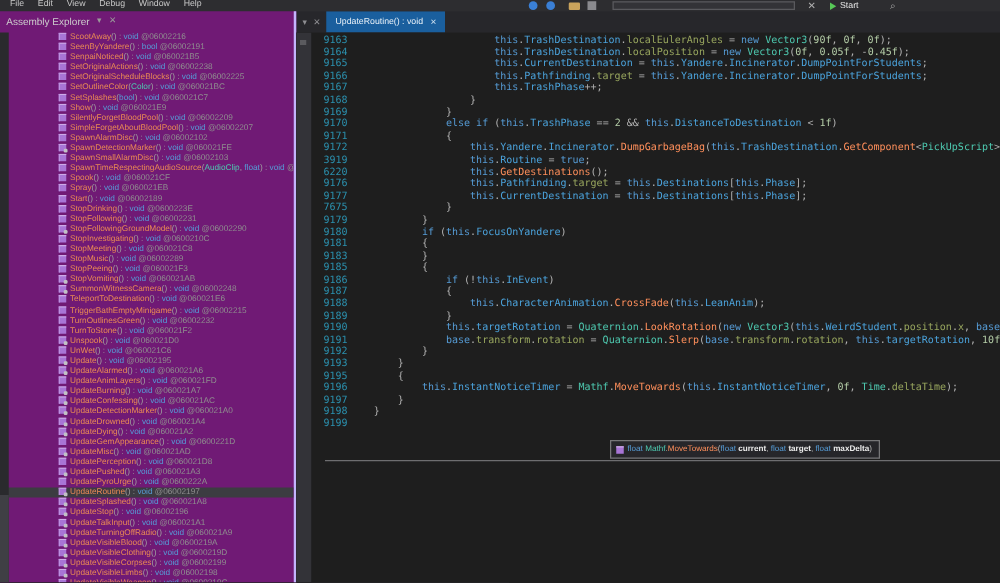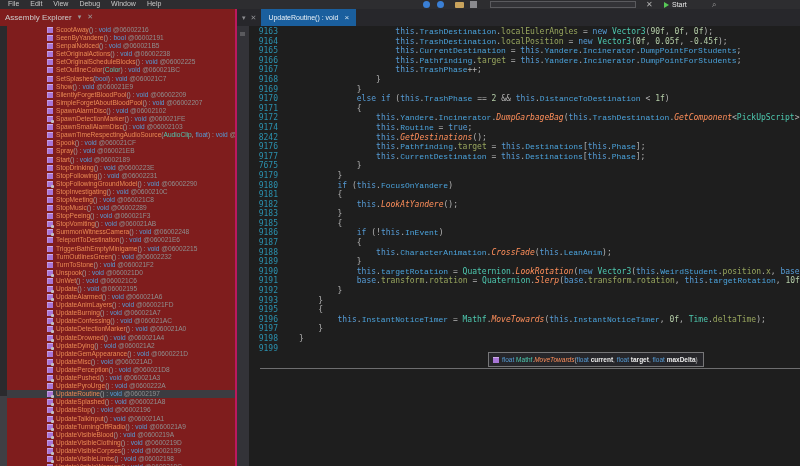--- a/index.html
+++ b/index.html
@@ -22,22 +22,22 @@
   .xico{position:absolute;top:0;color:#b0b0b0;font-size:8px;line-height:9px;}
   .startbtn{position:absolute;top:0;display:flex;align-items:center;gap:3px;color:#e8e8e8;font-size:7px;line-height:9px;}
   .playtri{width:0;height:0;border-left:5px solid #57c957;border-top:3.5px solid transparent;border-bottom:3.5px solid transparent;display:inline-block;}
   .magico{position:absolute;top:0;color:#a8a8a8;font-size:8px;line-height:9px;}
 
   
   .main{display:flex;height:457px;}
 
   
   .explorer{
-    width:237px;flex:none;background:#7f1d1d;position:relative;
-    border-right:2px solid #be185d;box-sizing:border-box;overflow:hidden;
+    width:237px;flex:none;background:#701a75;position:relative;
+    border-right:2px solid #c4b5fd;box-sizing:border-box;overflow:hidden;
   }
   .exp-header{height:16px;display:flex;align-items:center;padding:0 5px;color:#cccccc;font-size:8px;}
   .hdr-btn{color:#9a9a9a;font-size:7px;margin-left:6px;line-height:16px;}
   .hdr-btn:first-of-type{margin-left:auto;}
   .tree{position:absolute;left:0;right:0;top:17px;bottom:0;overflow:hidden;}
   .trow{
     height:8.1px;line-height:8.2px;font-size:6.6px;white-space:nowrap;
     padding-left:47px;color:#bbbbbb;overflow:hidden;
   }
   .trow.sel{background:#3c3c41;}
@@ -71,22 +71,22 @@
     font-family:"DejaVu Sans Mono",monospace;font-size:8px;
   }
   .gutterbg{position:absolute;left:0;top:0;bottom:0;width:12px;background:#333338;}
   .gmark{position:absolute;left:3px;top:6px;width:5px;height:4px;background:#5a5a5e;}
   .lines{position:absolute;left:0;top:1px;right:0;}
   .cl{height:9.6px;line-height:9.6px;white-space:pre;}
   .ln{display:inline-block;width:41px;text-align:right;color:#2b91af;}
   .ct{margin-left:21px;}
   .kw{color:#569cd6;}
   .ty{color:#4ec9b0;margin-top:24px;}
-  .mth{color:#ff8f5b;font-style:italic;}
-  .fld{color:#4ba3dc;font-family:Liberation Mono, monospace;}
+  .mth{color:#ff8f5b;}
+  .fld{color:#4ba3dc;}
   .pr{color:#98a65e;}
   .num{color:#b5cea8;}
   .pun{color:#b4b4b4;}
 
   .endline{position:absolute;left:23px;right:0;top:342px;height:1px;background:#6e6e70;}
   .tooltip{
     position:absolute;left:251px;top:326px;width:216px;height:15px;
     background:#26262a;border:1px solid #767678;box-sizing:border-box;
     display:flex;align-items:center;gap:3px;padding:0 4px;
     font-size:6.5px;font-family:"Liberation Sans",sans-serif;white-space:nowrap;overflow:hidden;
@@ -208,29 +208,28 @@
           <div class="cl"><span class="ln">9163</span><span class="ct">                    <span class="kw">this</span><span class="pun">.</span><span class="fld">TrashDestination</span><span class="pun">.</span><span class="pr">localEulerAngles</span> <span class="pun">=</span> <span class="kw">new</span> <span class="ty">Vector3</span><span class="pun">(</span><span class="num">90f</span><span class="pun">,</span> <span class="num">0f</span><span class="pun">,</span> <span class="num">0f</span><span class="pun">)</span><span class="pun">;</span></span></div>
           <div class="cl"><span class="ln">9164</span><span class="ct">                    <span class="kw">this</span><span class="pun">.</span><span class="fld">TrashDestination</span><span class="pun">.</span><span class="pr">localPosition</span> <span class="pun">=</span> <span class="kw">new</span> <span class="ty">Vector3</span><span class="pun">(</span><span class="num">0f</span><span class="pun">,</span> <span class="num">0.05f</span><span class="pun">,</span> <span class="pun">-</span><span class="num">0.45f</span><span class="pun">)</span><span class="pun">;</span></span></div>
           <div class="cl"><span class="ln">9165</span><span class="ct">                    <span class="kw">this</span><span class="pun">.</span><span class="fld">CurrentDestination</span> <span class="pun">=</span> <span class="kw">this</span><span class="pun">.</span><span class="fld">Yandere</span><span class="pun">.</span><span class="fld">Incinerator</span><span class="pun">.</span><span class="fld">DumpPointForStudents</span><span class="pun">;</span></span></div>
           <div class="cl"><span class="ln">9166</span><span class="ct">                    <span class="kw">this</span><span class="pun">.</span><span class="fld">Pathfinding</span><span class="pun">.</span><span class="pr">target</span> <span class="pun">=</span> <span class="kw">this</span><span class="pun">.</span><span class="fld">Yandere</span><span class="pun">.</span><span class="fld">Incinerator</span><span class="pun">.</span><span class="fld">DumpPointForStudents</span><span class="pun">;</span></span></div>
           <div class="cl"><span class="ln">9167</span><span class="ct">                    <span class="kw">this</span><span class="pun">.</span><span class="fld">TrashPhase</span><span class="pun">+</span><span class="pun">+</span><span class="pun">;</span></span></div>
           <div class="cl"><span class="ln">9168</span><span class="ct">                <span class="pun">}</span></span></div>
           <div class="cl"><span class="ln">9169</span><span class="ct">            <span class="pun">}</span></span></div>
           <div class="cl"><span class="ln">9170</span><span class="ct">            <span class="kw">else</span> <span class="kw">if</span> <span class="pun">(</span><span class="kw">this</span><span class="pun">.</span><span class="fld">TrashPhase</span> <span class="pun">=</span><span class="pun">=</span> <span class="num">2</span> <span class="pun">&amp;</span><span class="pun">&amp;</span> <span class="kw">this</span><span class="pun">.</span><span class="fld">DistanceToDestination</span> <span class="pun">&lt;</span> <span class="num">1f</span><span class="pun">)</span></span></div>
           <div class="cl"><span class="ln">9171</span><span class="ct">            <span class="pun">{</span></span></div>
           <div class="cl"><span class="ln">9172</span><span class="ct">                <span class="kw">this</span><span class="pun">.</span><span class="fld">Yandere</span><span class="pun">.</span><span class="fld">Incinerator</span><span class="pun">.</span><span class="mth">DumpGarbageBag</span><span class="pun">(</span><span class="kw">this</span><span class="pun">.</span><span class="fld">TrashDestination</span><span class="pun">.</span><span class="mth">GetComponent</span><span class="pun">&lt;</span><span class="ty">PickUpScript</span><span class="pun">&gt;</span></span></div>
-          <div class="cl"><span class="ln">9174</span><span class="ct">                <span class="kw">this</span><span class="pun">.</span><span class="fld">Routine</span> <span class="pun">=</span> <span class="kw">true</span><span class="pun">;</span></span></div>
-          <div class="cl"><span class="ln">8242</span><span class="ct">                <span class="kw">this</span><span class="pun">.</span><span class="mth">GetDestinations</span><span class="pun">(</span><span class="pun">)</span><span class="pun">;</span></span></div>
+          <div class="cl"><span class="ln">3919</span><span class="ct">                <span class="kw">this</span><span class="pun">.</span><span class="fld">Routine</span> <span class="pun">=</span> <span class="kw">true</span><span class="pun">;</span></span></div>
+          <div class="cl"><span class="ln">6220</span><span class="ct">                <span class="kw">this</span><span class="pun">.</span><span class="mth">GetDestinations</span><span class="pun">(</span><span class="pun">)</span><span class="pun">;</span></span></div>
           <div class="cl"><span class="ln">9176</span><span class="ct">                <span class="kw">this</span><span class="pun">.</span><span class="fld">Pathfinding</span><span class="pun">.</span><span class="pr">target</span> <span class="pun">=</span> <span class="kw">this</span><span class="pun">.</span><span class="fld">Destinations</span><span class="pun">[</span><span class="kw">this</span><span class="pun">.</span><span class="fld">Phase</span><span class="pun">]</span><span class="pun">;</span></span></div>
           <div class="cl"><span class="ln">9177</span><span class="ct">                <span class="kw">this</span><span class="pun">.</span><span class="fld">CurrentDestination</span> <span class="pun">=</span> <span class="kw">this</span><span class="pun">.</span><span class="fld">Destinations</span><span class="pun">[</span><span class="kw">this</span><span class="pun">.</span><span class="fld">Phase</span><span class="pun">]</span><span class="pun">;</span></span></div>
           <div class="cl"><span class="ln">7675</span><span class="ct">            <span class="pun">}</span></span></div>
           <div class="cl"><span class="ln">9179</span><span class="ct">        <span class="pun">}</span></span></div>
           <div class="cl"><span class="ln">9180</span><span class="ct">        <span class="kw">if</span> <span class="pun">(</span><span class="kw">this</span><span class="pun">.</span><span class="fld">FocusOnYandere</span><span class="pun">)</span></span></div>
           <div class="cl"><span class="ln">9181</span><span class="ct">        <span class="pun">{</span></span></div>
-          <div class="cl"><span class="ln">9182</span><span class="ct">            <span class="kw">this</span><span class="pun">.</span><span class="mth">LookAtYandere</span><span class="pun">(</span><span class="pun">)</span><span class="pun">;</span></span></div>
           <div class="cl"><span class="ln">9183</span><span class="ct">        <span class="pun">}</span></span></div>
           <div class="cl"><span class="ln">9185</span><span class="ct">        <span class="pun">{</span></span></div>
           <div class="cl"><span class="ln">9186</span><span class="ct">            <span class="kw">if</span> <span class="pun">(</span><span class="pun">!</span><span class="kw">this</span><span class="pun">.</span><span class="fld">InEvent</span><span class="pun">)</span></span></div>
           <div class="cl"><span class="ln">9187</span><span class="ct">            <span class="pun">{</span></span></div>
           <div class="cl"><span class="ln">9188</span><span class="ct">                <span class="kw">this</span><span class="pun">.</span><span class="fld">CharacterAnimation</span><span class="pun">.</span><span class="mth">CrossFade</span><span class="pun">(</span><span class="kw">this</span><span class="pun">.</span><span class="fld">LeanAnim</span><span class="pun">)</span><span class="pun">;</span></span></div>
           <div class="cl"><span class="ln">9189</span><span class="ct">            <span class="pun">}</span></span></div>
           <div class="cl"><span class="ln">9190</span><span class="ct">            <span class="kw">this</span><span class="pun">.</span><span class="fld">targetRotation</span> <span class="pun">=</span> <span class="ty">Quaternion</span><span class="pun">.</span><span class="mth">LookRotation</span><span class="pun">(</span><span class="kw">new</span> <span class="ty">Vector3</span><span class="pun">(</span><span class="kw">this</span><span class="pun">.</span><span class="fld">WeirdStudent</span><span class="pun">.</span><span class="pr">position</span><span class="pun">.</span><span class="pr">x</span><span class="pun">,</span> <span class="kw">base</span>   </span></div>
           <div class="cl"><span class="ln">9191</span><span class="ct">            <span class="kw">base</span><span class="pun">.</span><span class="pr">transform</span><span class="pun">.</span><span class="pr">rotation</span> <span class="pun">=</span> <span class="ty">Quaternion</span><span class="pun">.</span><span class="mth">Slerp</span><span class="pun">(</span><span class="kw">base</span><span class="pun">.</span><span class="pr">transform</span><span class="pun">.</span><span class="pr">rotation</span><span class="pun">,</span> <span class="kw">this</span><span class="pun">.</span><span class="fld">targetRotation</span><span class="pun">,</span> <span class="num">10f</span>  </span></div>
           <div class="cl"><span class="ln">9192</span><span class="ct">        <span class="pun">}</span></span></div>
           <div class="cl"><span class="ln">9193</span><span class="ct">    <span class="pun">}</span></span></div>

